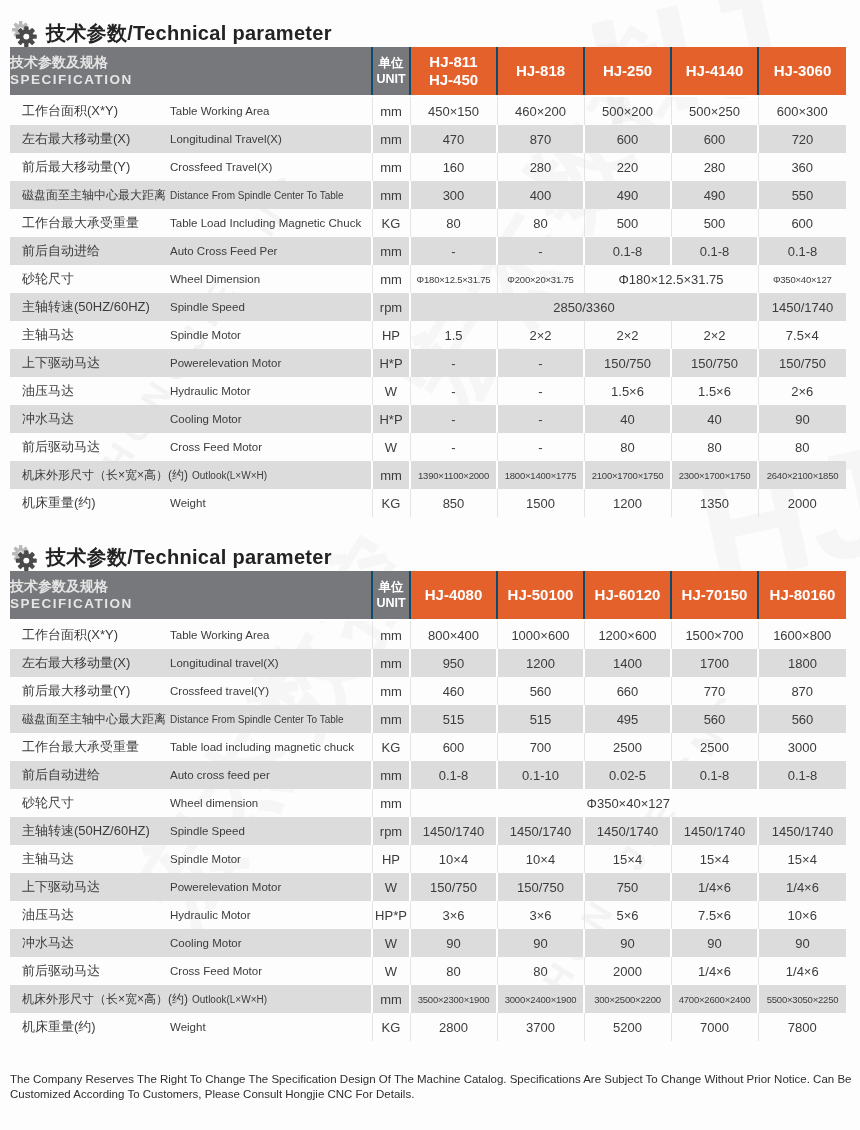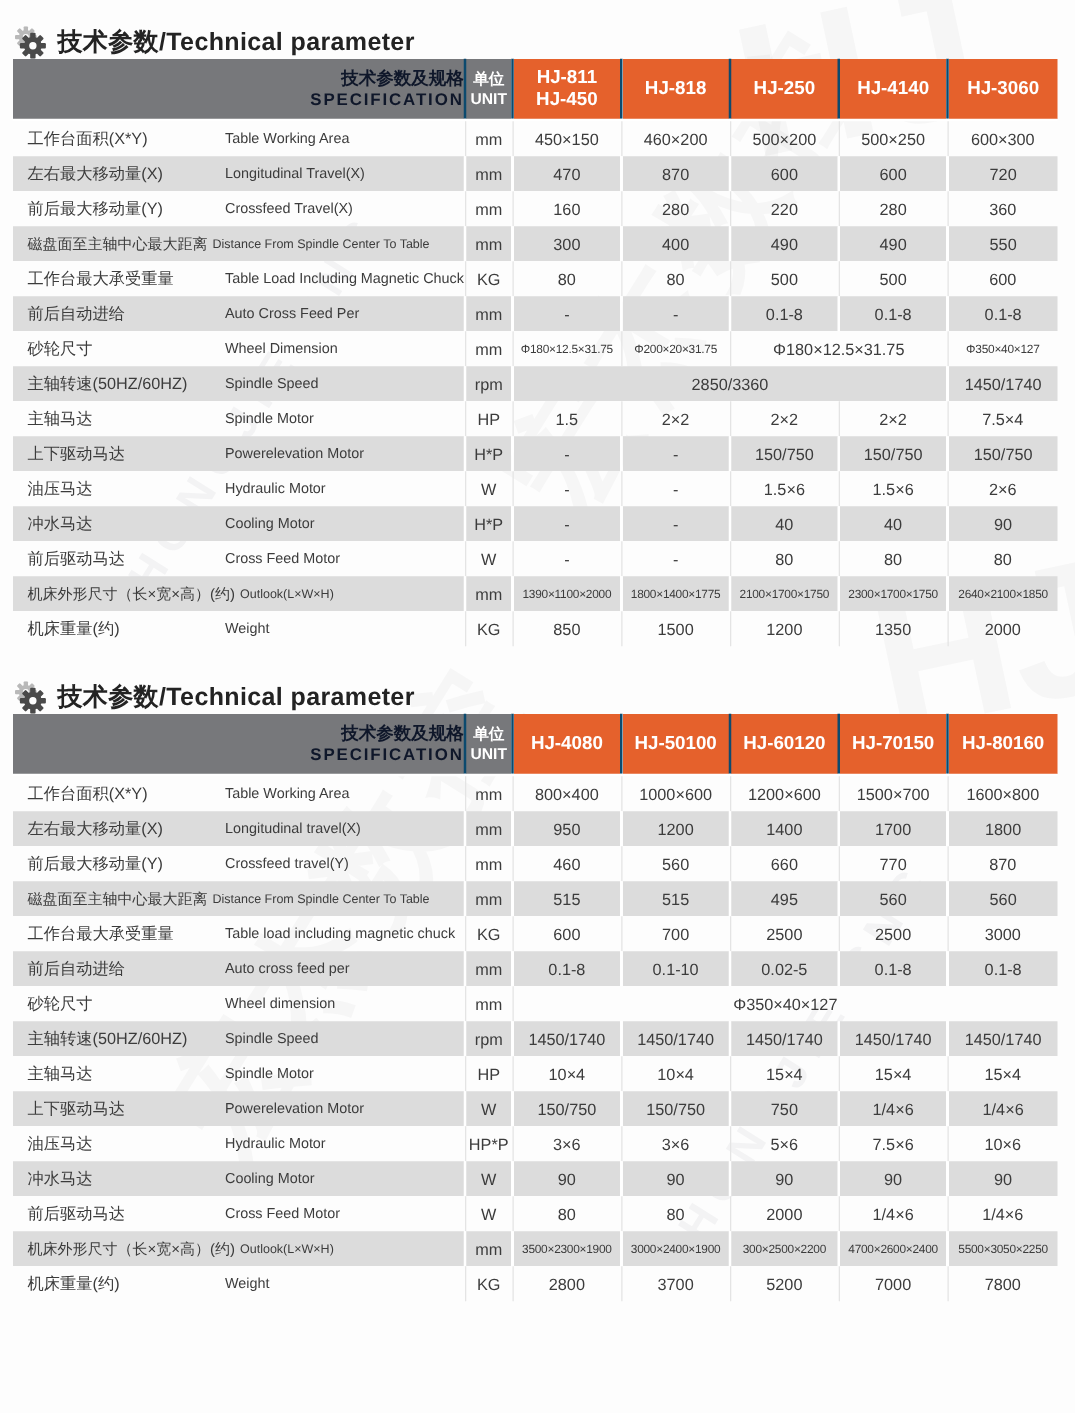--- a/index.html
+++ b/index.html
@@ -30,36 +30,36 @@
     font-size:20px;font-weight:bold;color:#232323;letter-spacing:0.3px;
   }
   .gear{width:26px;height:26px;flex:0 0 auto;}
 
   
   .tbl-wrap{margin-left:10px;width:836px;}
   table{border-collapse:collapse;table-layout:fixed;width:836px;}
   th,td{padding:0;overflow:hidden;}
   tr.head th{height:48px;border-left:2px solid #0c4a6e;border-bottom:2px solid #fff;}
   tr.head th:first-child{border-left:none;}
-  th.spec{background:var(--grey-head);color:#0f172a;text-align:right;}
+  th.spec{background:var(--grey-head);color:#e5e5e5;text-align:left;}
   th.spec .l1{display:block;font-size:14px;font-weight:bold;line-height:1.25;}
   th.spec .l2{display:block;font-size:13.5px;font-weight:bold;letter-spacing:1.5px;line-height:1.2;}
   th.unit{background:var(--grey-head);color:#fff;text-align:center;}
   th.unit .l1,th.unit .l2{display:block;font-size:12.5px;font-weight:bold;line-height:1.3;}
   th.model{
     background:var(--orange);color:#fff;text-align:center;
     font-size:15px;font-weight:bold;white-space:pre-line;line-height:1.2;
   }
   tbody td{height:28px;}
   tr.g td{background:#DCDCDC;border-left:2px solid #fff;}
   tr.g td:first-child{border-left:none;}
   tr.w td{background:transparent;border-left:1px solid #e4e4e4;}
   tr.w td:first-child{border-left:none;}
   td.label{text-align:left;}
-  td.label .inner{display:flex;align-items:center;gap:20px;padding-left:12px;}
+  td.label .inner{display:flex;align-items:center;gap:10px;padding-left:12px;}
   td.label .cn{font-size:13px;white-space:nowrap;flex:0 0 138px;}
   td.label .en{font-size:11.5px;white-space:nowrap;}
   td.label .inner.compact{gap:4px;}
   td.label .inner.compact .cn{flex:0 0 auto;font-size:12px;}
   td.label .inner.compact .en{font-size:10px;}
   td.unit{text-align:center;font-size:13px;}
   td.value{text-align:center;font-size:13px;}
   td.value.small{font-size:9.5px;letter-spacing:-0.2px;}
 
   
@@ -600,13 +600,14 @@
             <td class="value">7000</td>
             <td class="value">7800</td>
           </tr>
         </tbody>
       </table>
     </div>
 
 </div>
 
 <div class="footer">
+  <div class="en">The Company Reserves The Right To Change The Specification Design Of The Machine Catalog. Specifications Are Subject To Change Without Prior Notice. Can Be Customized According To Customers, Please Consult Hongjie CNC For Details.</div>
 </div>
 
 </body></html>

